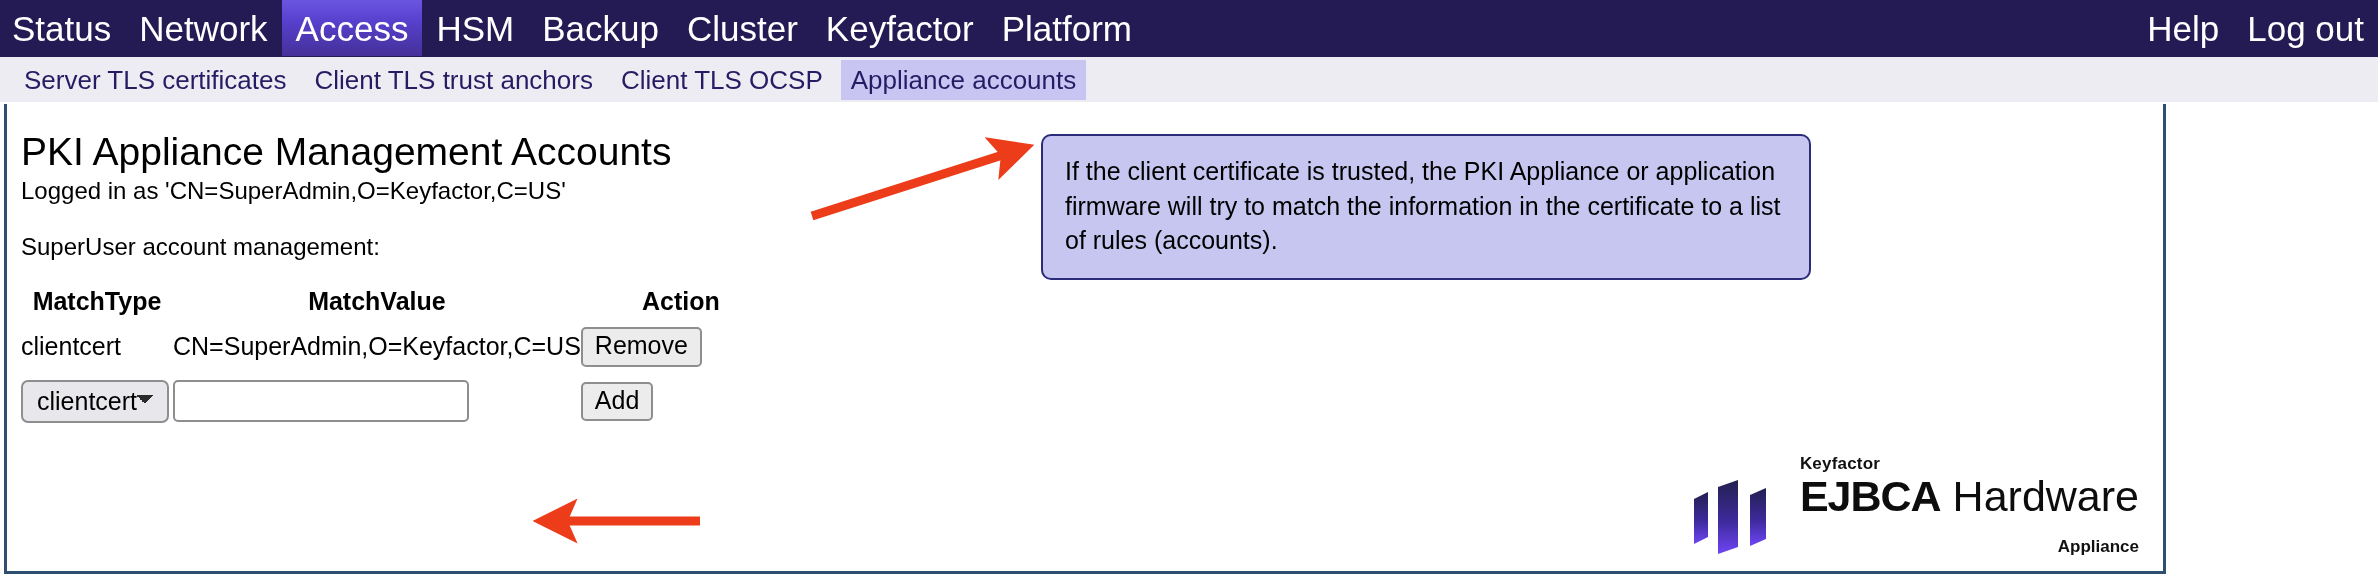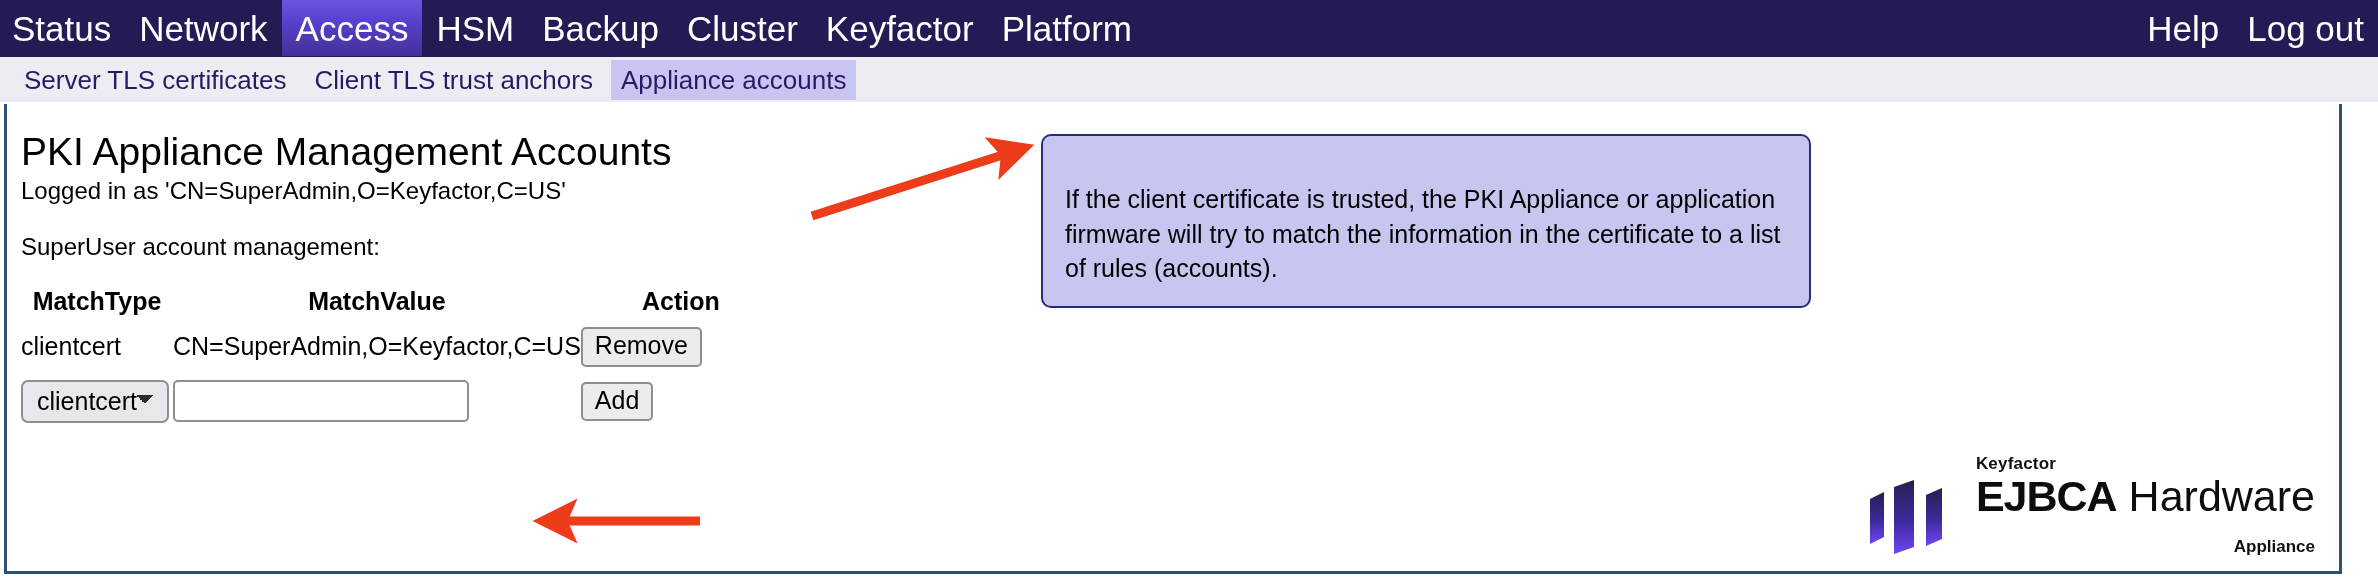--- a/index.html
+++ b/index.html
@@ -75,21 +75,21 @@
   }
   .subnav-item.selected {
     background: #c9c5f2;
   }
 
   
   .content-frame {
     position: absolute;
     left: 4px;
     top: 104px;
-    width: 2338px;
+    width: 2162px;
     height: 470px;
     background: #ffffff;
     border: 3px solid #2e5070;
     border-top: none;
   }
 
   
   .leftcol {
     position: absolute;
     left: 14px;
@@ -197,21 +197,20 @@
     width: 770px;
     padding: 18px 20px 20px 22px;
     background: #c6c6f0;
     border: 2px solid #2b2b7a;
     border-radius: 10px;
   }
   .callout p {
     font-size: 25px;
     line-height: 1.38;
     color: #000000;
-    margin-top: 28px;
   }
 
   
   .logo {
     position: absolute;
     right: 24px;
     bottom: 14px;
     display: flex;
     align-items: flex-end;
     gap: 18px;
@@ -269,20 +268,21 @@
     <div class="navspacer"></div>
     <div class="navright">
       <a class="navitem">Help</a>
       <a class="navitem">Log out</a>
     </div>
   </nav>
 
   <div class="subnav">
     <a class="subnav-item">Server TLS certificates</a>
     <a class="subnav-item">Client TLS trust anchors</a>
+    <a class="subnav-item">Client TLS OCSP</a>
     <a class="subnav-item selected">Appliance accounts</a>
   </div>
 
   <div class="content-frame">
 
     <div class="leftcol">
 
       <h1 class="page-title">PKI Appliance Management Accounts</h1>
 
       <div class="logged-in">Logged in as 'CN=SuperAdmin,O=Keyfactor,C=US'</div>

